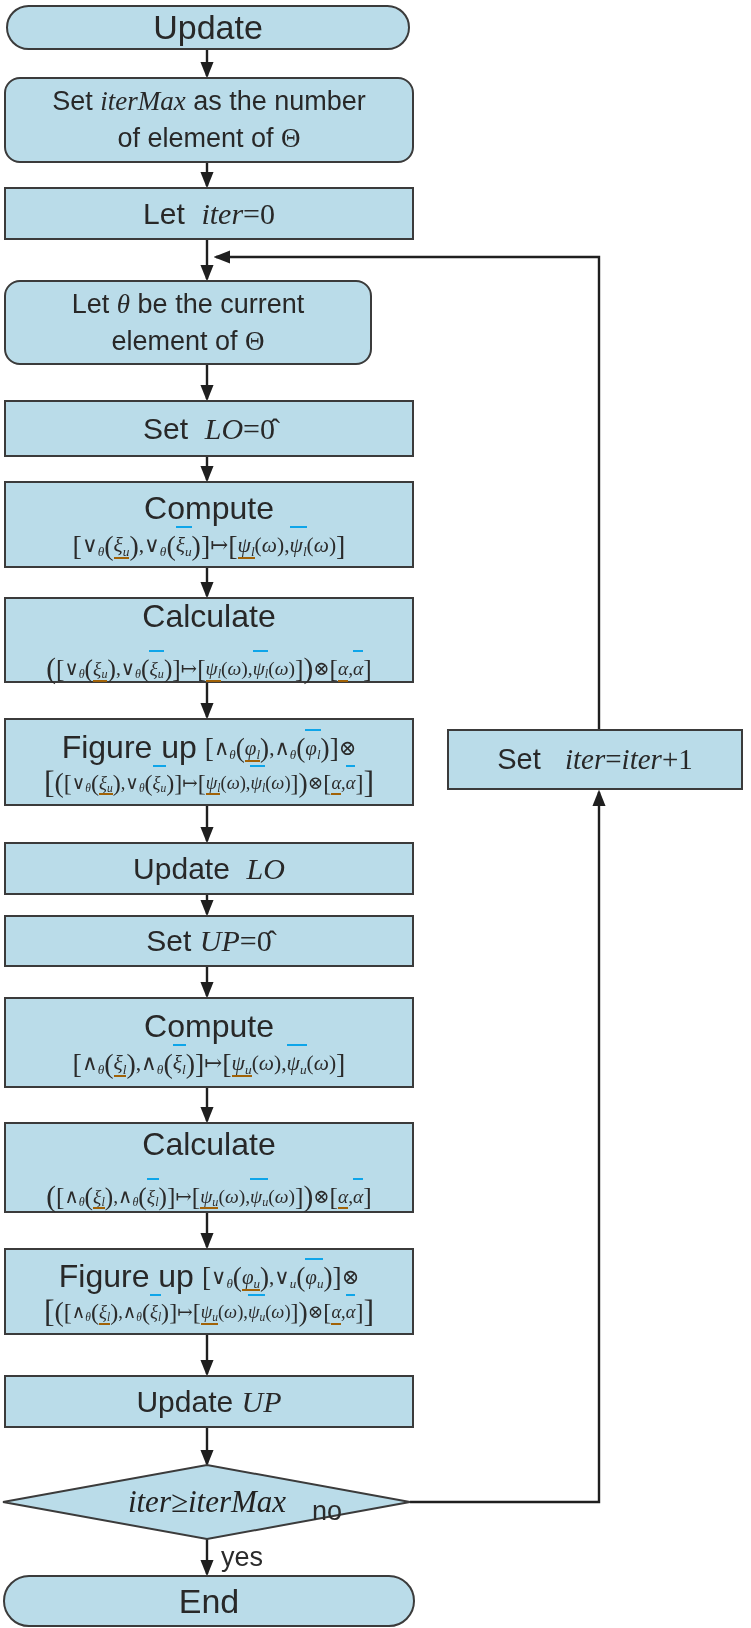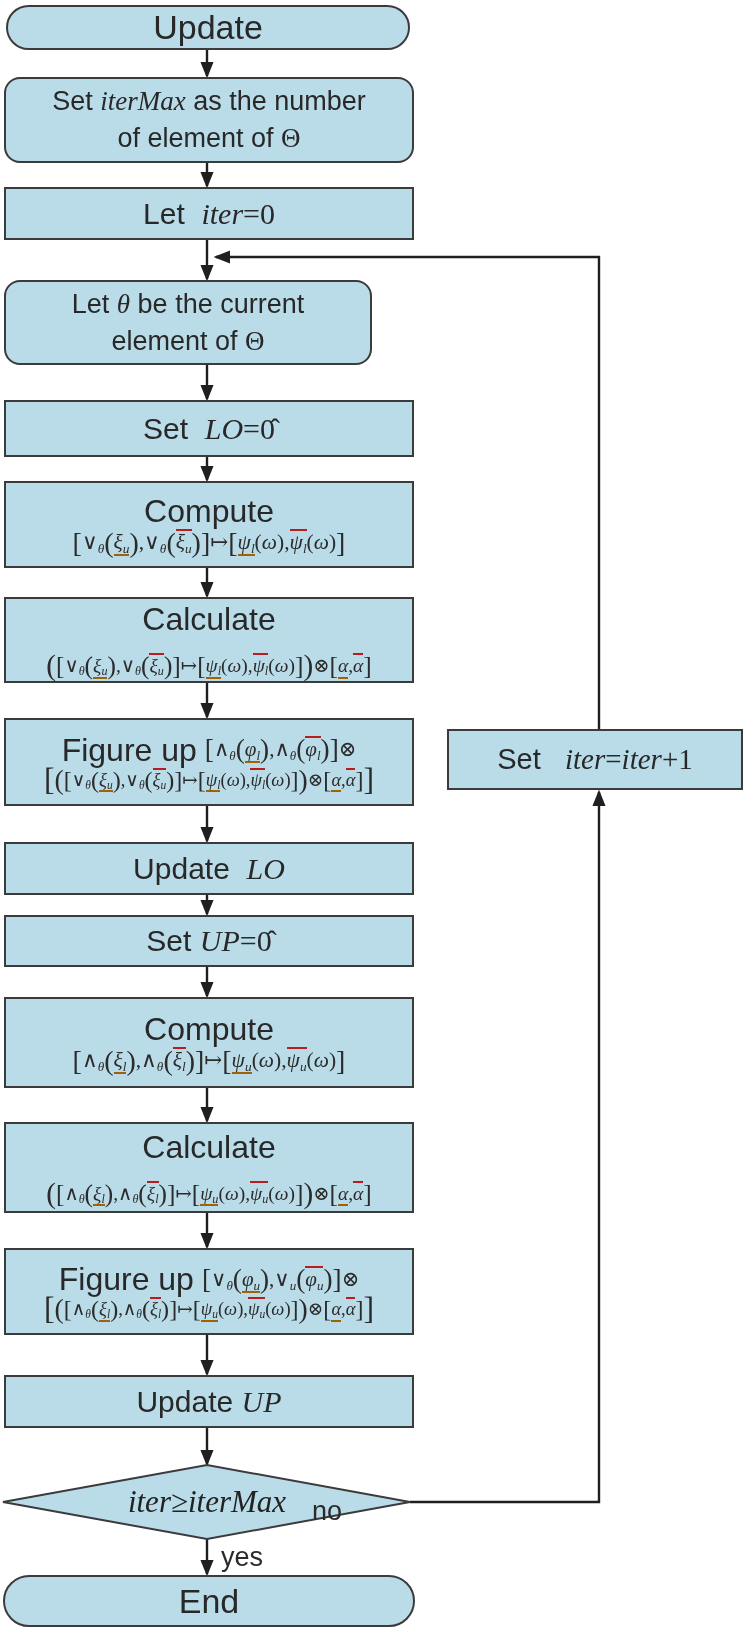--- a/index.html
+++ b/index.html
@@ -10,35 +10,35 @@
     background:#badce9;border:2px solid #3b3b3b;
     display:flex;flex-direction:column;align-items:center;justify-content:center;
     text-align:center;color:#282828;
     font-family:"Liberation Sans","DejaVu Sans",sans-serif;
   }
   .pill{border-radius:26px;}
   .terminal{font-size:34px;}
   .txt30{font-size:27px;line-height:37px;border-radius:16px;}
   .txt31{font-size:30px;}
   .heading{font-size:32px;line-height:36px;}
-  .rowline{display:flex;align-items:center;justify-content:center;gap:8px;}
+  .rowline{display:flex;align-items:flex-start;justify-content:center;gap:8px;}
   
   .m{font-family:"Liberation Serif","DejaVu Serif",serif;font-style:italic;}
   .mu{font-family:"Liberation Serif","DejaVu Serif",serif;font-style:normal;}
   .formula{
     font-family:"Liberation Serif","DejaVu Serif","DejaVu Sans",serif;
     font-style:normal;color:#2b2b2b;white-space:nowrap;line-height:1.25;
   }
   .formula i{font-style:italic;}
   .formula sub{font-size:0.62em;font-style:italic;line-height:0;vertical-align:-0.28em;}
   .formula .k{font-size:1.3em;line-height:0;vertical-align:-0.09em;}
   .formula .K{font-size:1.5em;line-height:0;vertical-align:-0.1em;}
   .formula .K2{font-size:1.72em;line-height:0;vertical-align:-0.12em;}
   .formula .u{display:inline-block;border-bottom:2px solid #a16207;line-height:1;padding-bottom:1px;}
-  .formula .o{display:inline-block;border-top:2px solid #b91c1c;line-height:1;padding-top:1px;}
+  .formula .o{display:inline-block;border-top:2px solid #0ea5e9;line-height:1;padding-top:7px;}
   .f22{font-size:21.5px;}
   .f21{font-size:21px;}
   .f20{font-size:19.5px;margin-top:16px;}
   .f19{font-size:18.5px;}
   .decision-label{
     position:absolute;z-index:1;display:flex;align-items:center;justify-content:center;
     font-family:"Liberation Serif","DejaVu Serif",serif;font-style:italic;
     font-size:31px;color:#222;text-align:right;
   }
   .edge-label{

